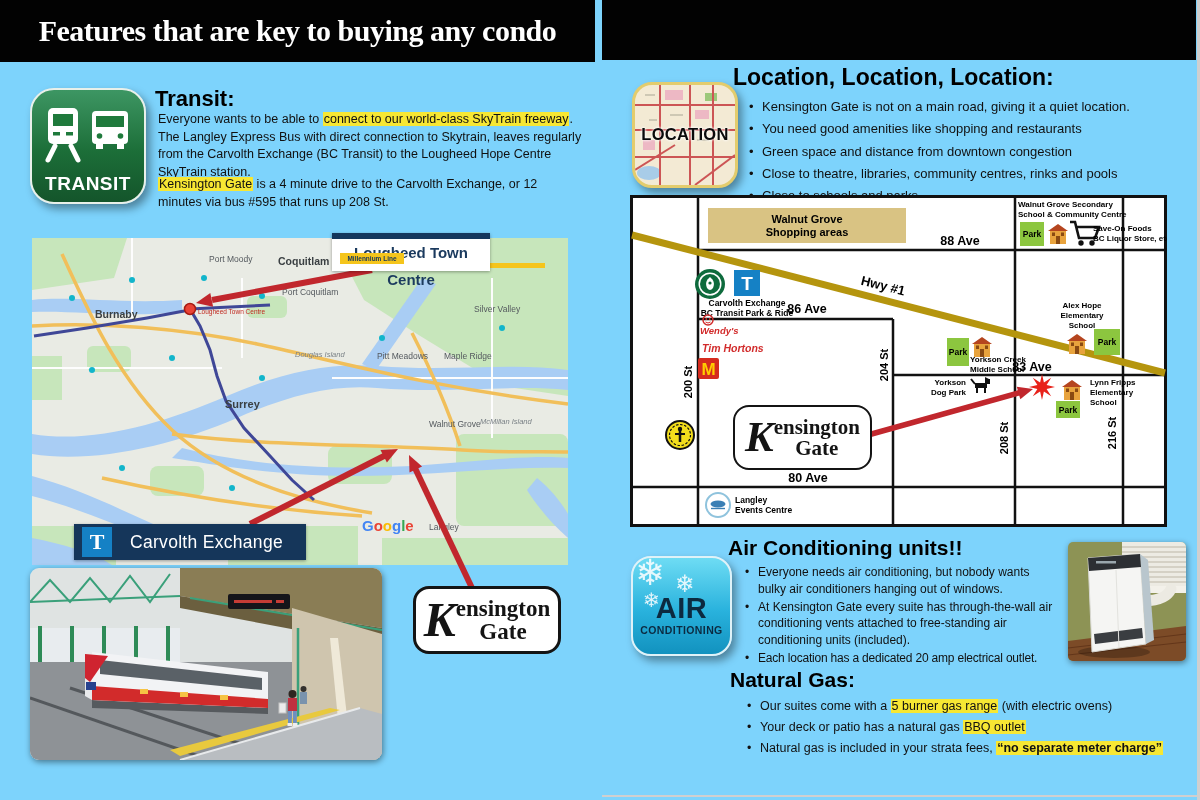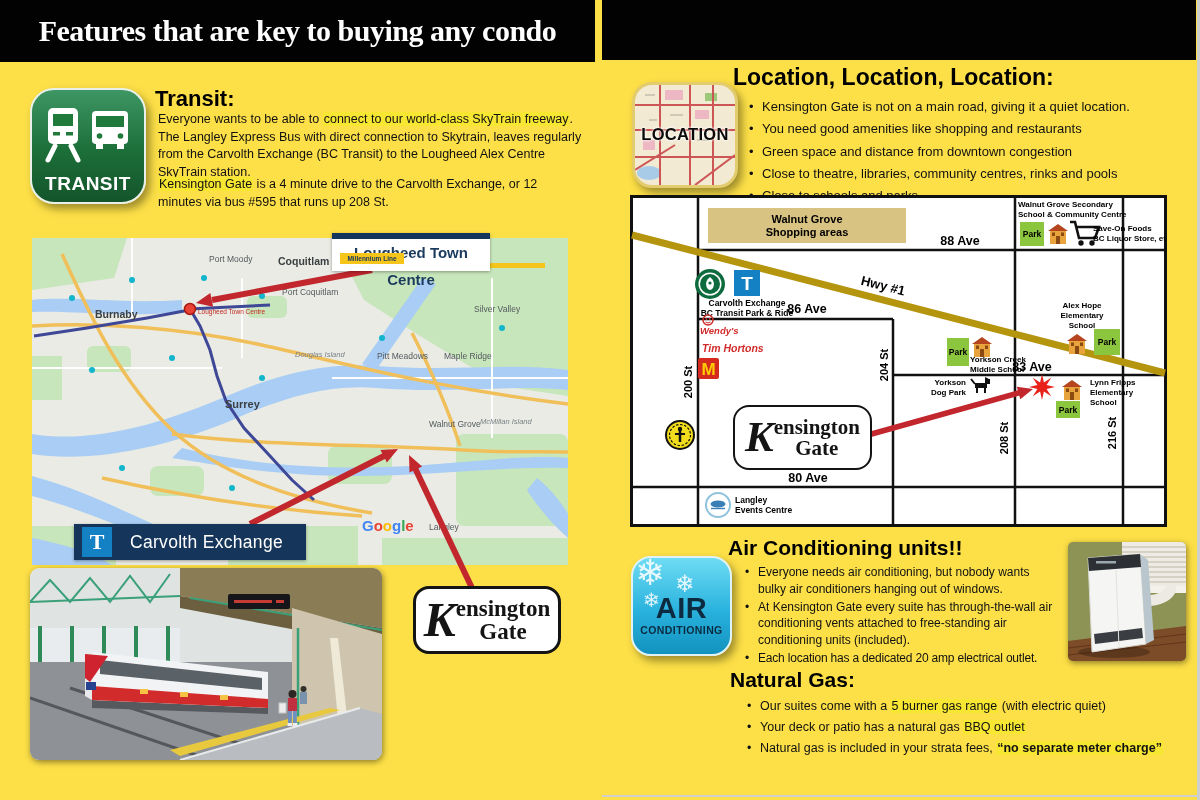--- a/index.html
+++ b/index.html
@@ -1,17 +1,17 @@
 <!DOCTYPE html>
 <html><head>
 <meta charset="utf-8">
 <title>Condo Features Flyer</title>
 <style>
   html,body{margin:0;padding:0;background:#fff;}
-  .stage{position:relative;width:1200px;height:800px;background:#fde047;overflow:hidden;
+  .stage{position:relative;width:1200px;height:800px;background:#7dd3fc;overflow:hidden;
          font-family:"Liberation Sans",sans-serif;color:#111;}
   .abs{position:absolute;}
   
   .banner{background:#020202;}
   .banner-title{color:#fff;font-family:"Liberation Serif",serif;font-weight:bold;
                 font-size:30px;text-align:center;line-height:62px;letter-spacing:-.5px;}
   
   .sec-heading{font-weight:bold;color:#000;}
   .body-text{font-size:12.5px;line-height:17.5px;margin:0;}
   .hl{background:#f7e733;padding:0 1px;}
@@ -87,21 +87,21 @@
       <circle cx="67.5" cy="46" r="2.8" fill="#1f7a3c"></circle>
       <circle cx="88.5" cy="46" r="2.8" fill="#1f7a3c"></circle>
       <rect x="64" y="54" width="7" height="5" fill="#fff"></rect>
       <rect x="85" y="54" width="7" height="5" fill="#fff"></rect>
     </svg>
     <div class="transit-label">TRANSIT</div>
   </div>
 
   <div class="abs sec-heading" style="left:155px;top:86px;font-size:22px;">Transit:</div>
 
-  <p class="abs body-text" style="left:158px;top:111px;width:424px;"><span>Everyone wants to be able to </span><span class="hl">connect to our world-class SkyTrain freeway</span><span>.  The Langley Express Bus with direct connection to Skytrain, leaves regularly from the Carvolth Exchange (BC Transit) to the Lougheed Alex Centre SkyTrain station.</span></p>
+  <p class="abs body-text" style="left:158px;top:111px;width:424px;"><span>Everyone wants to be able to </span><span class="hl">connect to our world-class SkyTrain freeway</span><span>.  The Langley Express Bus with direct connection to Skytrain, leaves regularly from the Carvolth Exchange (BC Transit) to the Lougheed Hope Centre SkyTrain station.</span></p>
 
   <p class="abs body-text" style="left:158px;top:176px;width:424px;"><span class="hl">Kensington Gate</span><span> is a 4 minute drive to the Carvolth Exchange, or 12 minutes via bus #595 that runs up 208 St.</span></p>
 
   <div class="abs" style="left:32px;top:238px;width:536px;height:327px;z-index:1;">
     <svg width="536" height="327" viewBox="0 0 536 327">
       <rect width="536" height="327" fill="#e9ebe4"></rect>
       <g fill="#c7e6bb">
         <polygon points="0,0 95,0 82,40 0,52"></polygon>
         <polygon points="300,0 536,0 536,158 470,148 385,96 332,62"></polygon>
         <rect x="55" y="108" width="44" height="26" rx="6"></rect>
@@ -496,18 +496,18 @@
       <polygon points="72,12 80,18 86,98 78,102" fill="#b9c6cd"></polygon>
       <polygon points="20,16 72,12 73,25 21,29" fill="#2c2f33"></polygon>
       <rect x="28" y="19" width="20" height="2.5" fill="#9aa7ad"></rect>
       <polygon points="26,92 74,86 75,96 27,102" fill="#3a3d41"></polygon>
       <line x1="48" y1="28" x2="51" y2="106" stroke="#e2e2de"></line>
     </svg>
   </div>
 
   <div class="abs sec-heading" style="left:730px;top:668px;font-size:21px;">Natural Gas:</div>
   <div class="abs bullets" style="left:744px;top:696px;font-size:12.5px;line-height:21px;">
-    <div class="bullet nowrap"><span>Our suites come with a </span><span class="hl">5 burner gas range</span><span> (with electric quiet)</span></div>
+    <div class="bullet nowrap"><span>Our suites come with a </span><span class="hl">5 burner gas range</span><span> (with electric ovens)</span></div>
     <div class="bullet nowrap"><span>Your deck or patio has a natural gas </span><span class="hl">BBQ outlet</span><span></span></div>
     <div class="bullet nowrap"><span>Natural gas is included in your strata fees, </span><span class="hl" style="font-weight:bold;">“no separate meter charge”</span><span></span></div>
   </div>
 
 </div>
 
 </body></html>

